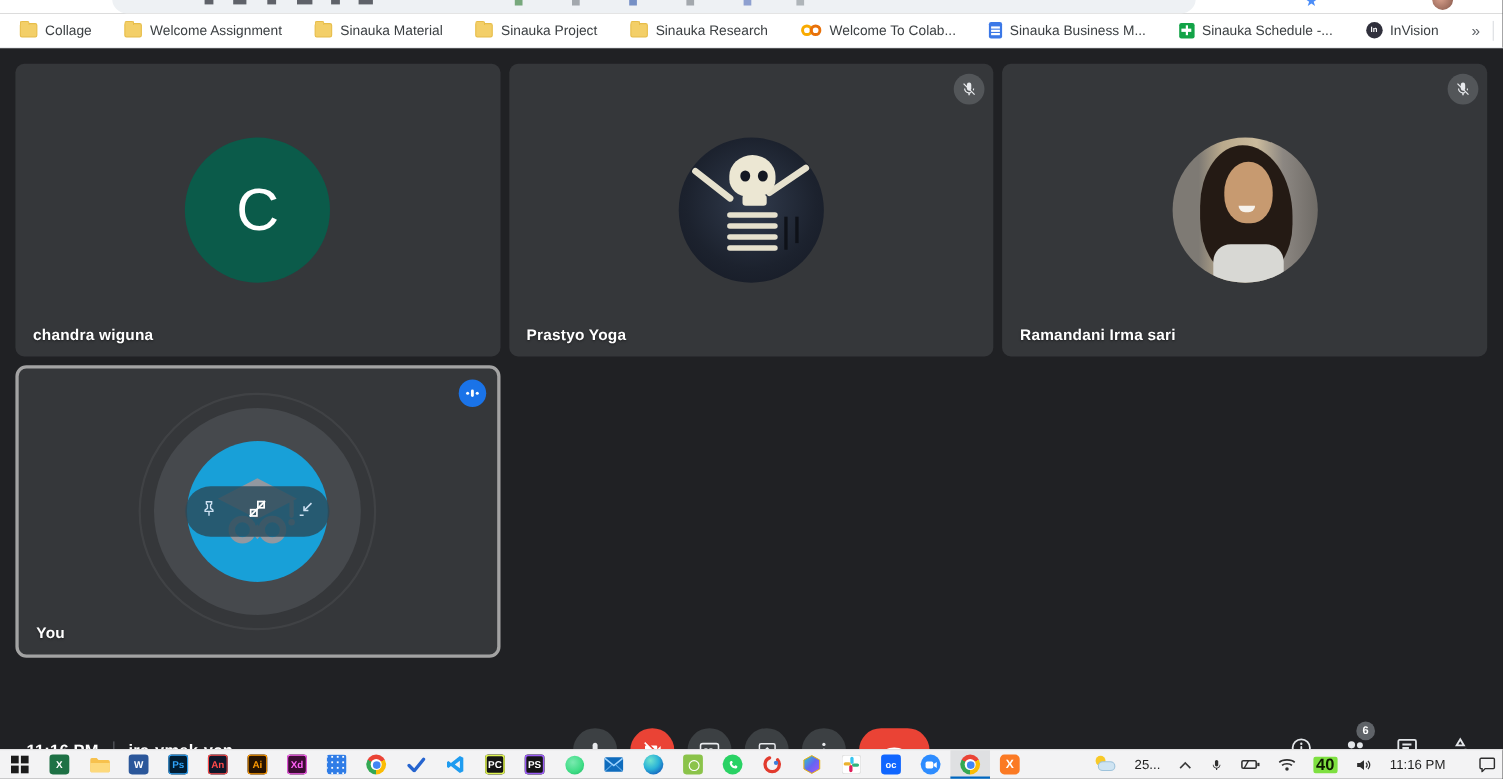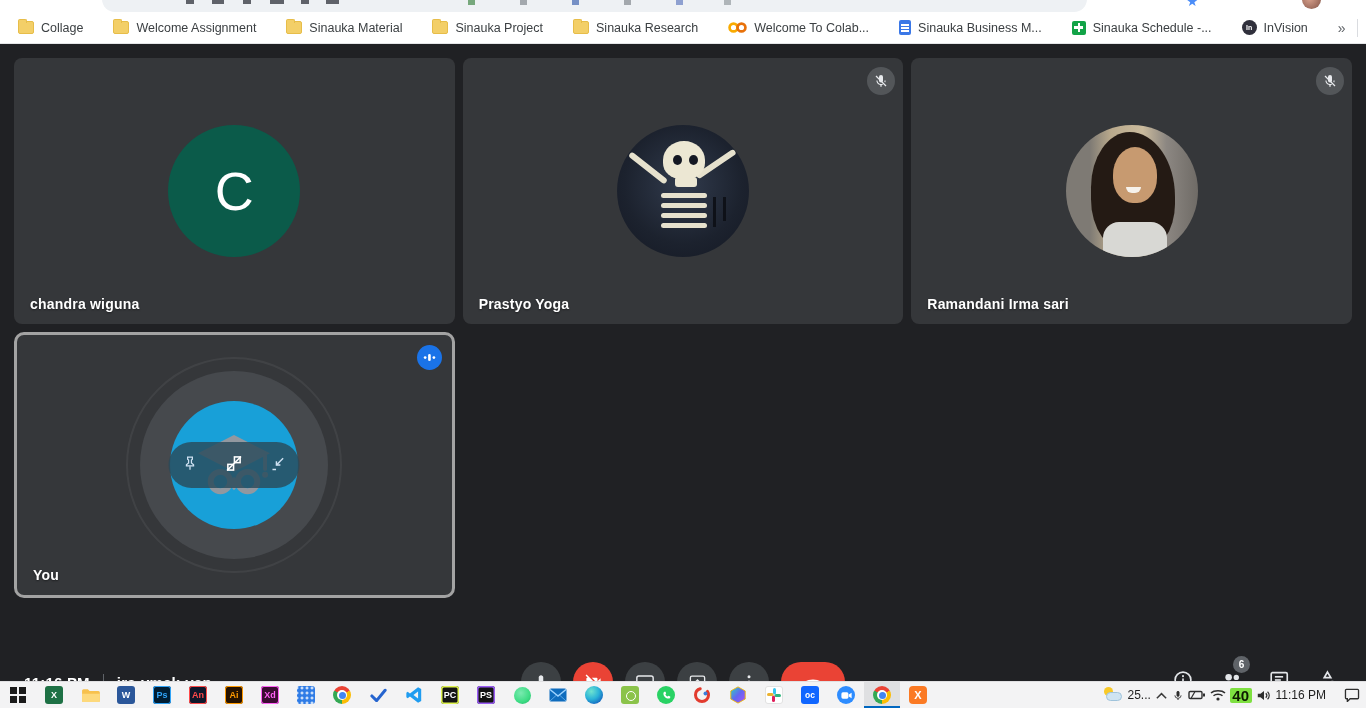--- a/index.html
+++ b/index.html
@@ -155,21 +155,21 @@
   .ic-camapp { width:18px; height:18px; border-radius:3px; background:#8bc34a; position:relative; }
   .ic-camapp::before { content:""; position:absolute; left:5px; top:5px; width:8px; height:8px;
                        border:1.6px solid #fff; border-radius:50%; }
   .ic-wa { width:18px; height:18px; border-radius:50%; background:#29d264;
            display:flex; align-items:center; justify-content:center; }
   .ic-hex { width:18px; height:18px; }
   .ic-slack { width:18px; height:18px; border-radius:3px; background:#fff; box-shadow:0 0 0 1px #e2e2e2 inset; }
   .ic-zoom { width:18px; height:18px; border-radius:50%; background:#2d8cff;
              display:flex; align-items:center; justify-content:center; }
 
-  .tb-tray { margin-left:auto; display:flex; align-items:center; gap:4px; padding-right:6px;
+  .tb-tray { margin-left:auto; display:flex; align-items:center; gap:16px; padding-right:6px;
              font-size:12px; color:#1f1f1f; }
   .tray-item { display:flex; align-items:center; justify-content:center; cursor:pointer; }
   .weather { position:relative; width:20px; height:16px; }
   .weather .sun { position:absolute; left:1px; top:0; width:9px; height:9px; border-radius:50%; background:#f8c927; }
   .weather .cloud { position:absolute; left:3px; top:5px; width:16px; height:9px; border-radius:8px;
                     background:#cfe4f2; border:1px solid #9fc3db; }
   .pct-badge { background:#7ee040; color:#0d1a00; font-weight:bold; font-size:15px; padding:0 2.5px;
                border-radius:2px; line-height:15px; }
   .tb-clock { font-size:12px; }
 </style>

